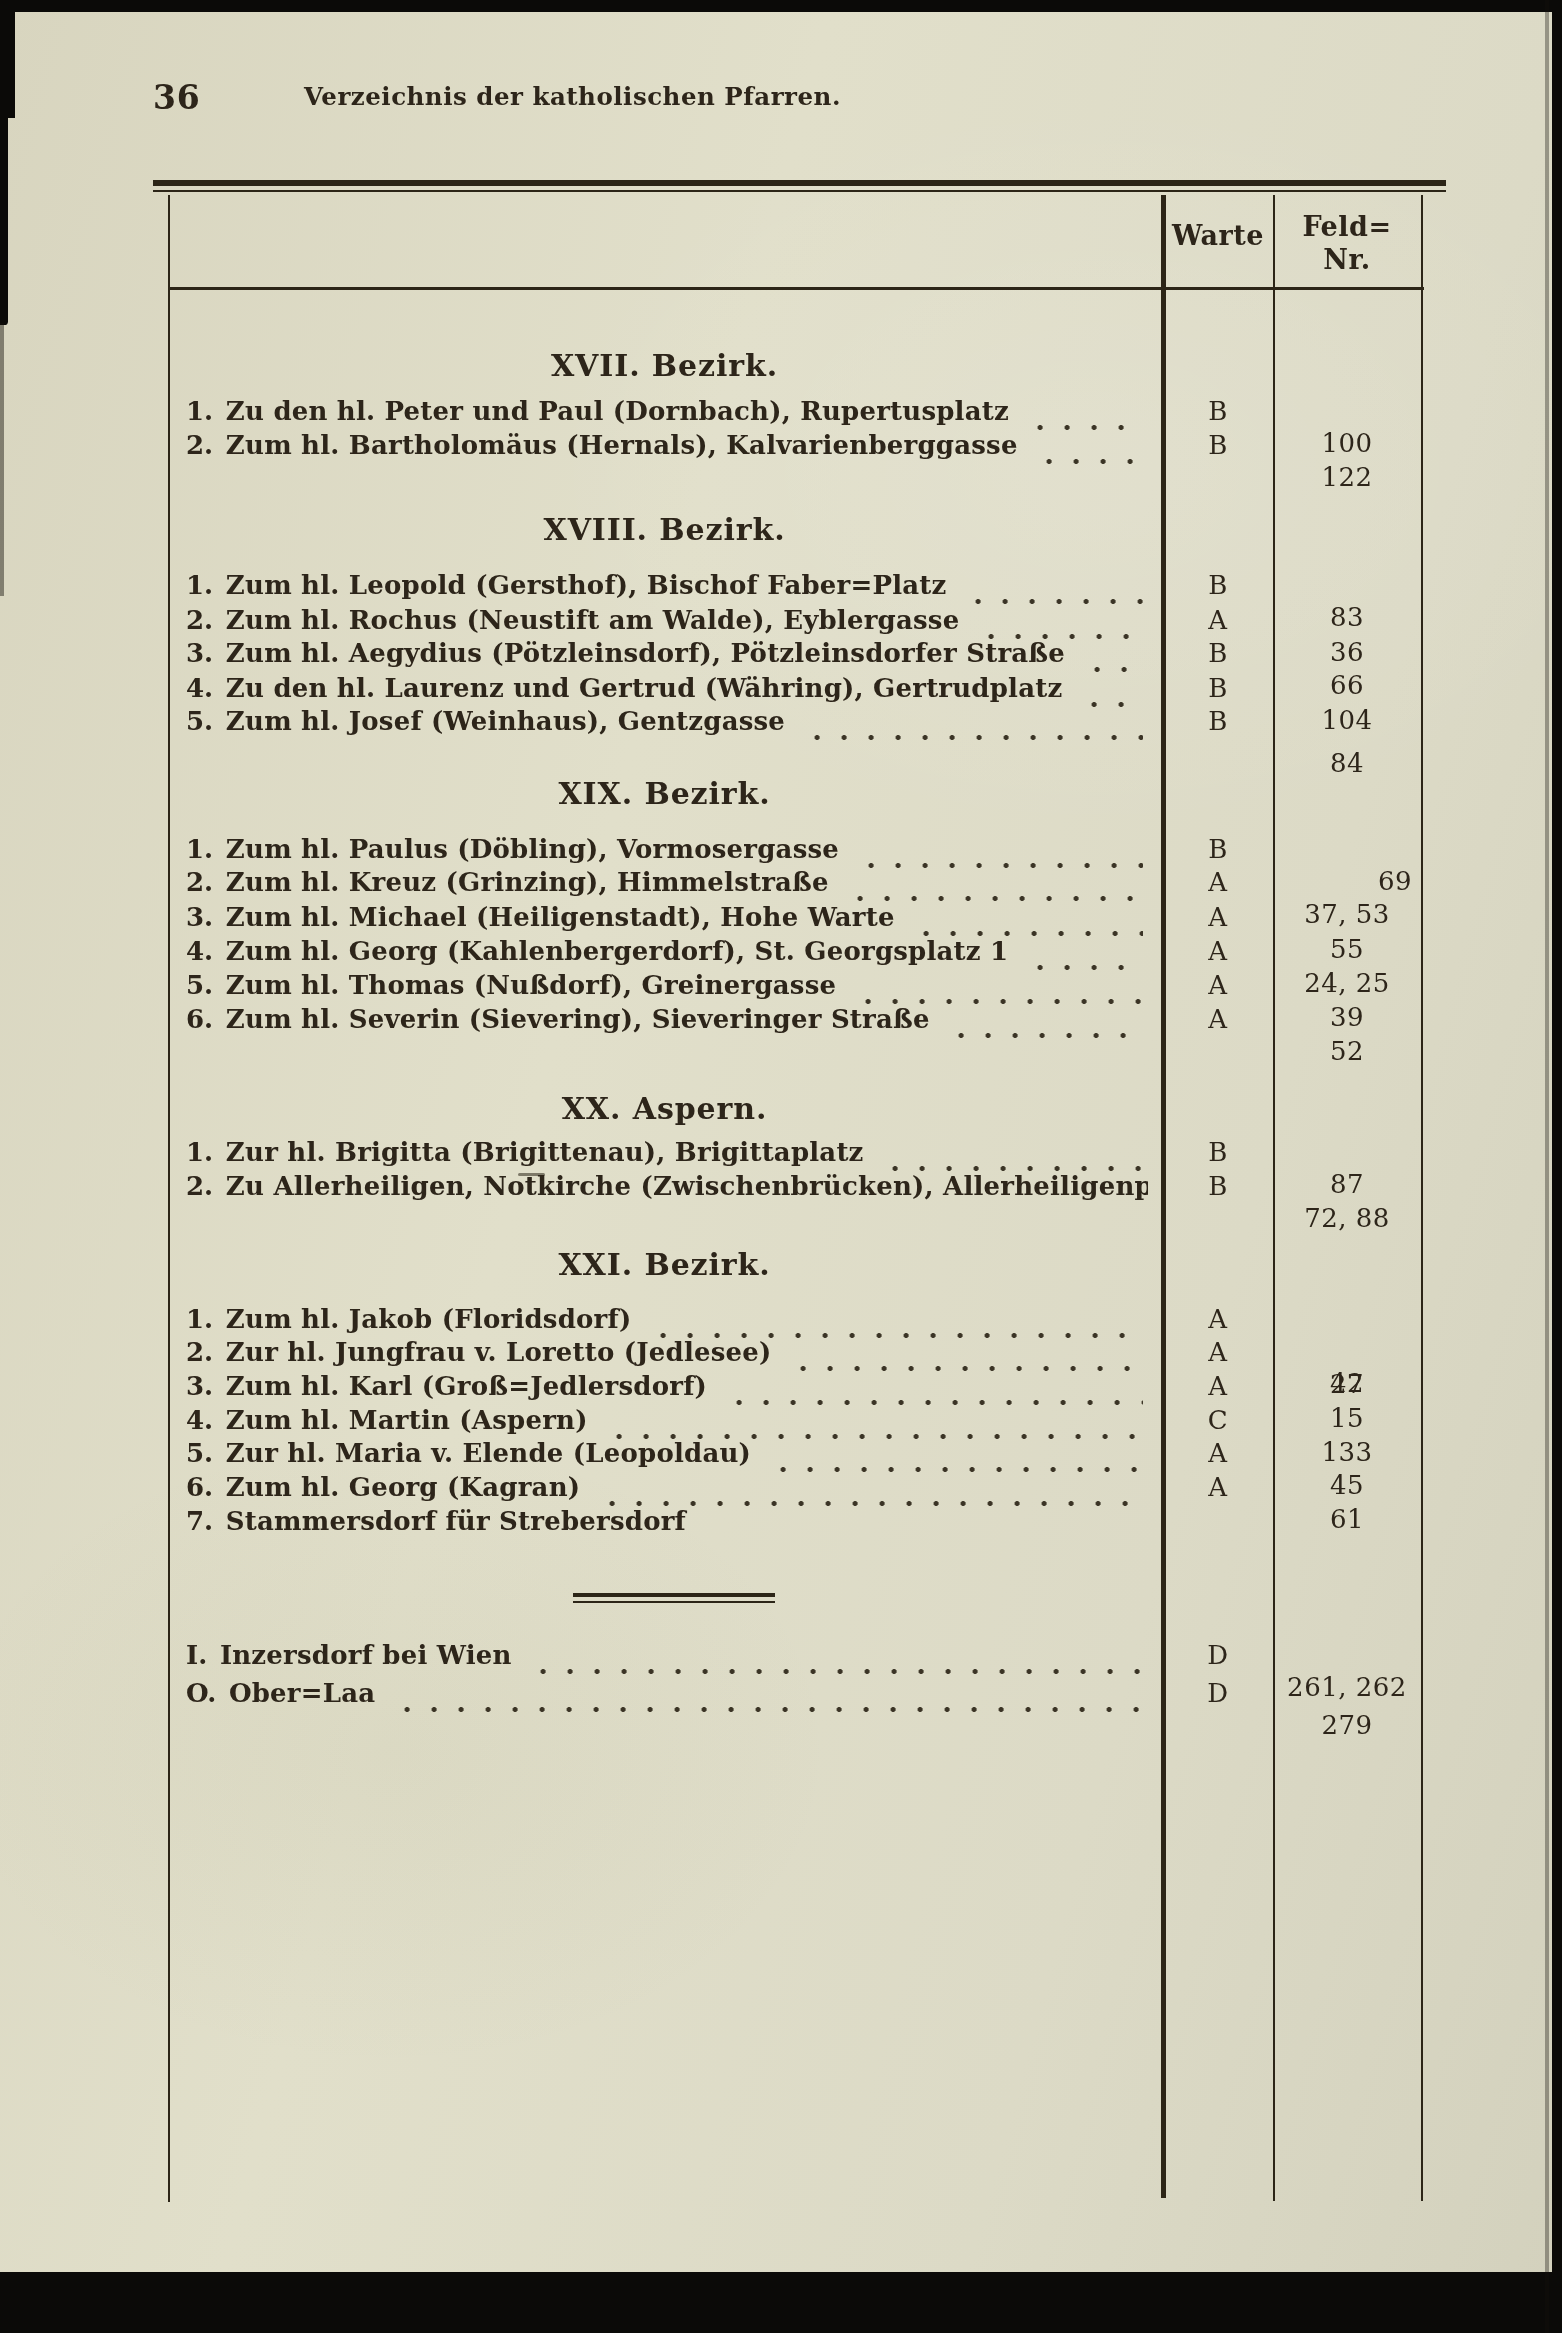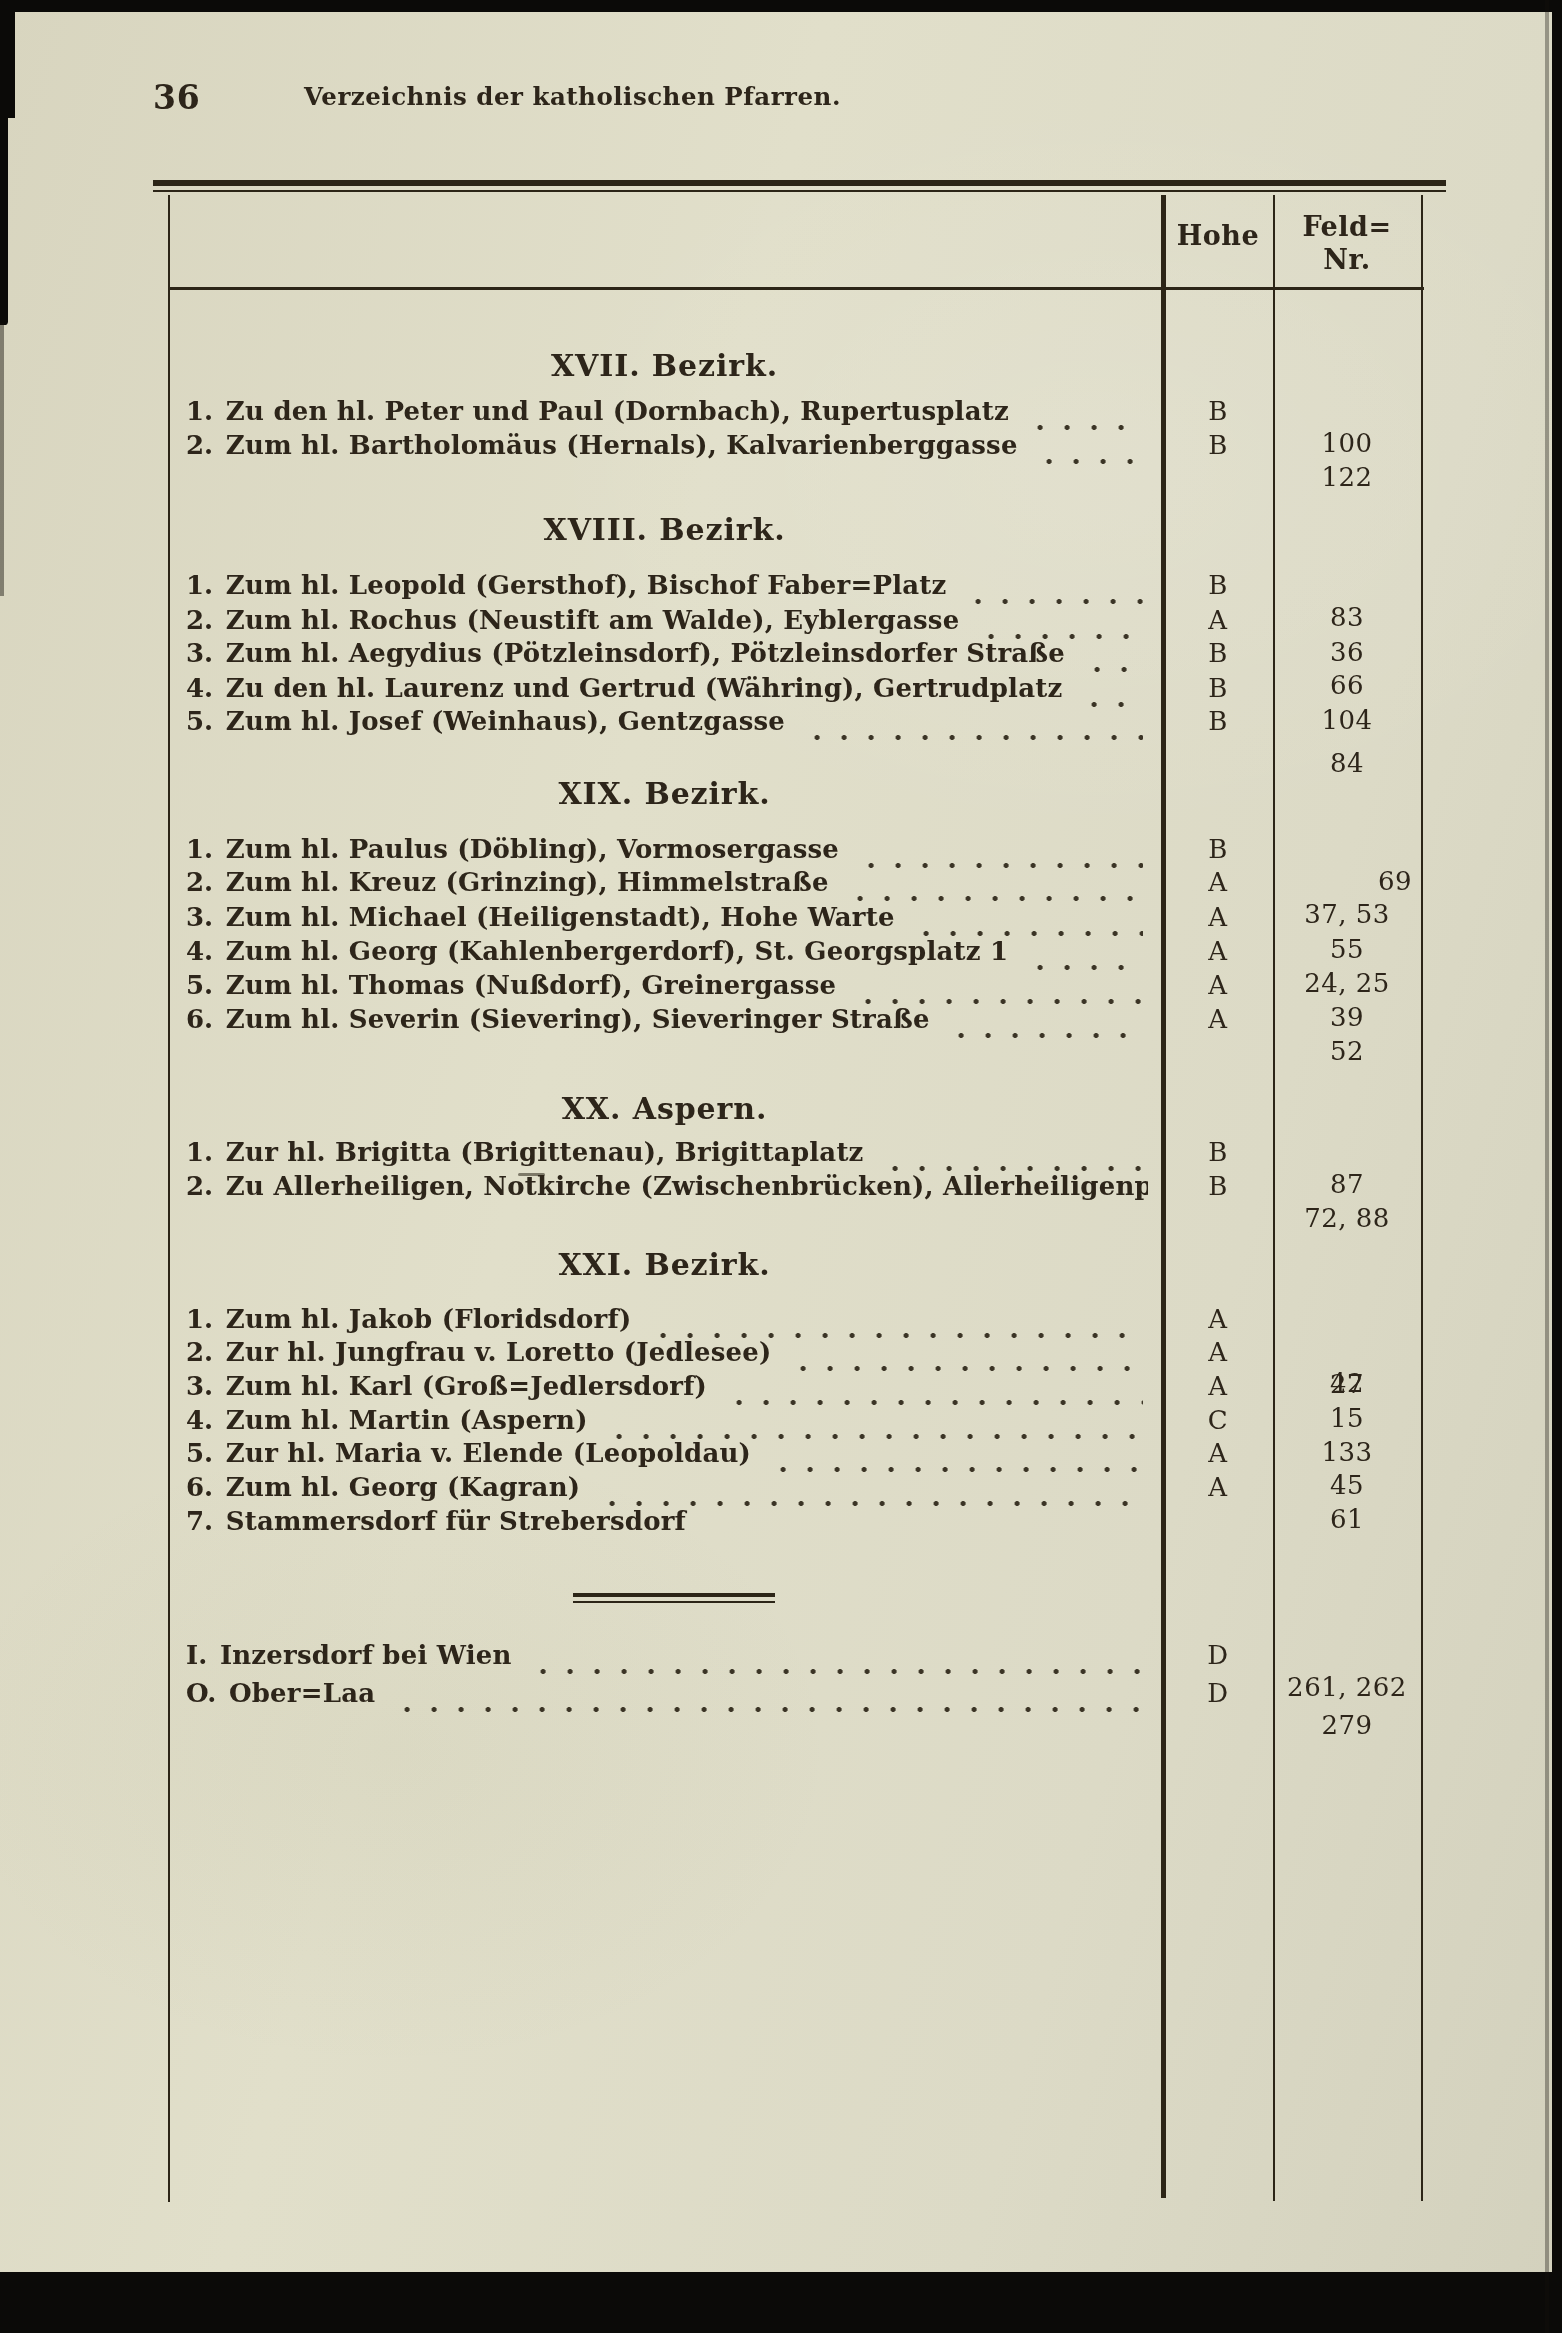--- a/index.html
+++ b/index.html
@@ -84,21 +84,21 @@
   <div id="running-header">Verzeichnis der katholischen Pfarren.</div>
 
   <div class="hrule" id="rule-top-thick"></div>
   <div class="hrule" id="rule-top-thin"></div>
   <div class="hrule" id="rule-head-bottom"></div>
   <div class="vrule" id="vline-left"></div>
   <div class="vrule" id="vline-mid"></div>
   <div class="vrule" id="vline-feld"></div>
   <div class="vrule" id="vline-right"></div>
 
-  <div class="colhead" id="colhead-blatt">Hohe</div>
+  <div class="colhead" id="colhead-blatt">Warte</div>
   <div class="colhead" id="colhead-feld">
     <span style="display:block">Feld=</span>
     <span style="display:block">Nr.</span>
   </div>
 
   <div id="table-body">
       <div class="section-heading" style="top: 348px;">XVII. Bezirk.</div>
       <div class="row" style="top: 396px;">
         <span class="num">1.</span>
         <span class="txt">Zu den hl. Peter und Paul (Dornbach), Rupertusplatz</span>

